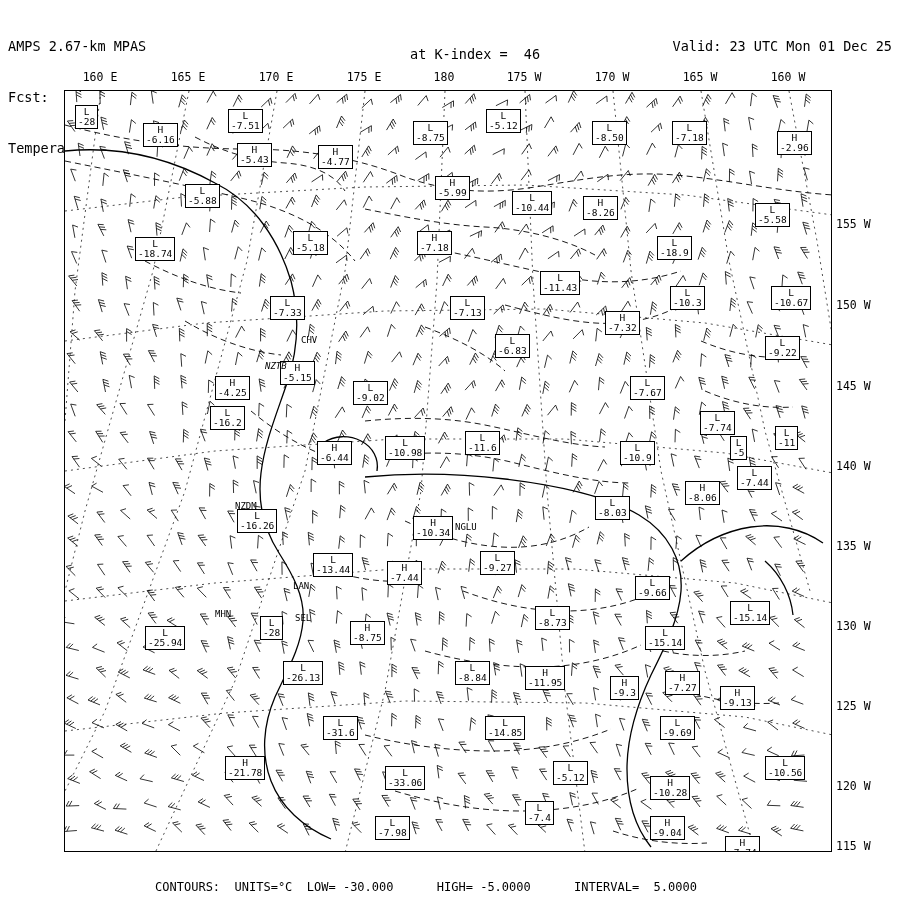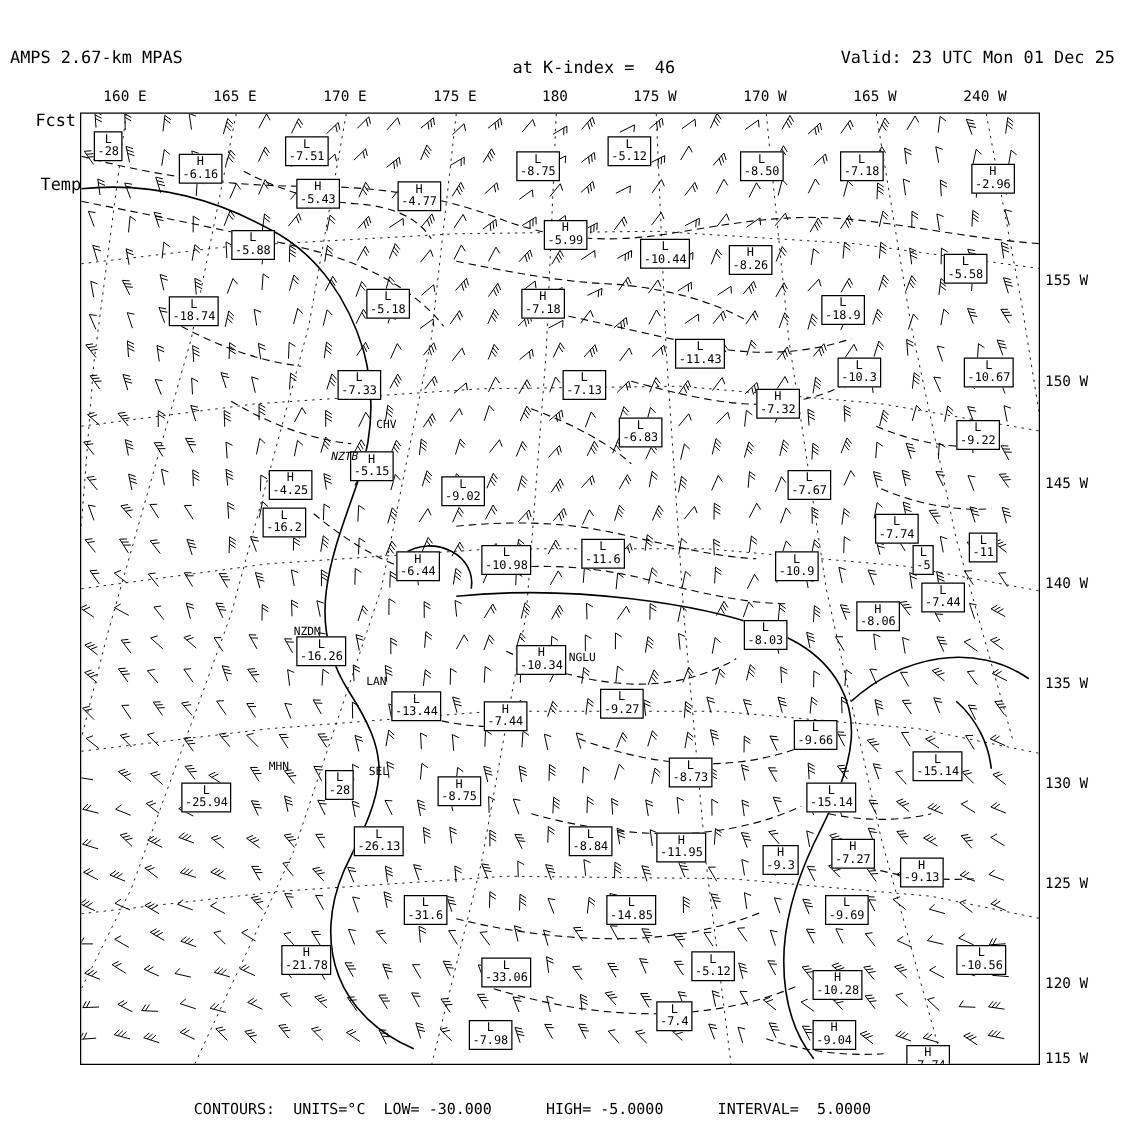--- a/index.html
+++ b/index.html
@@ -1,20 +1,20 @@
 <!DOCTYPE html>
 <html><head>
 <meta charset="utf-8">
 <style>
   html,body{margin:0;padding:0;background:#ffffff;}
   body{width:900px;height:900px;overflow:hidden;font-family:"DejaVu Sans Mono","Liberation Mono",monospace;color:#000;}
   #page{position:relative;width:900px;height:900px;}
 
   .hdr{position:absolute;font-size:13.5px;line-height:17px;white-space:pre;}
-  #hdr-left{left:8px;top:4px;text-align:center;}
+  #hdr-left{left:8px;top:4px;text-align:left;}
   #hdr-right{right:8px;top:4px;text-align:right;}
   #hdr-center{left:410px;top:46px;}
 
   #plot-frame{position:absolute;left:64px;top:90px;width:768px;height:762px;border:1.5px solid #000;box-sizing:border-box;overflow:hidden;background:#fff;}
 
   .axis-label{position:absolute;font-size:11.5px;white-space:pre;}
   .top-ticks .axis-label{top:70px;transform:translateX(-50%);}
   .right-ticks .axis-label{left:836px;transform:translateY(-50%);}
 
   svg.mapsvg{position:absolute;left:0;top:0;width:768px;height:762px;}
@@ -46,21 +46,21 @@
 
   <div class="top-ticks">
     <span class="axis-label" style="left:100px">160 E</span>
     <span class="axis-label" style="left:188px">165 E</span>
     <span class="axis-label" style="left:276px">170 E</span>
     <span class="axis-label" style="left:364px">175 E</span>
     <span class="axis-label" style="left:444px">180</span>
     <span class="axis-label" style="left:524px">175 W</span>
     <span class="axis-label" style="left:612px">170 W</span>
     <span class="axis-label" style="left:700px">165 W</span>
-    <span class="axis-label" style="left:788px">240 W</span>
+    <span class="axis-label" style="left:788px">160 W</span>
   </div>
 
   <div class="right-ticks">
     <span class="axis-label" style="top:224px">155 W</span>
     <span class="axis-label" style="top:305px">150 W</span>
     <span class="axis-label" style="top:386px">145 W</span>
     <span class="axis-label" style="top:466px">140 W</span>
     <span class="axis-label" style="top:546px">135 W</span>
     <span class="axis-label" style="top:626px">130 W</span>
     <span class="axis-label" style="top:706px">125 W</span>
@@ -1044,21 +1044,21 @@
         <div class="lbl" style="left: 460px; top: 710px;"><span class="t">L</span><span class="v">-7.4</span></div>
         <div class="lbl" style="left: 585px; top: 725px;"><span class="t">H</span><span class="v">-9.04</span></div>
         <div class="lbl" style="left: 660px; top: 745px;"><span class="t">H</span><span class="v">-7.74</span></div>
         <div class="lbl" style="left: 10px; top: 14px;"><span class="t">L</span><span class="v">-28</span></div>
       </div>
     <div id="station-layer">
         <div class="stn" style="left: 205px; top: 244px; margin-left: 31px;">CHV</div>
         <div class="stn" style="left: 200px; top: 270px; font-style: italic;">NZTB</div>
         <div class="stn" style="left: 390px; top: 385px; margin-top: 46px;">NGLU</div>
         <div class="stn" style="left: 170px; top: 410px;">NZDM</div>
-        <div class="stn" style="left: 228px; top: 450px;">LAN</div>
+        <div class="stn" style="left: 228px; top: 490px;">LAN</div>
         <div class="stn" style="left: 150px; top: 518px;">MHN</div>
         <div class="stn" style="left: 230px; top: 522px;">SEL</div>
       </div>
   </div>
 
   <div id="footer">CONTOURS:  UNITS=°C  LOW= -30.000      HIGH= -5.0000      INTERVAL=  5.0000</div>
 
 </div>
 
 </body></html>

